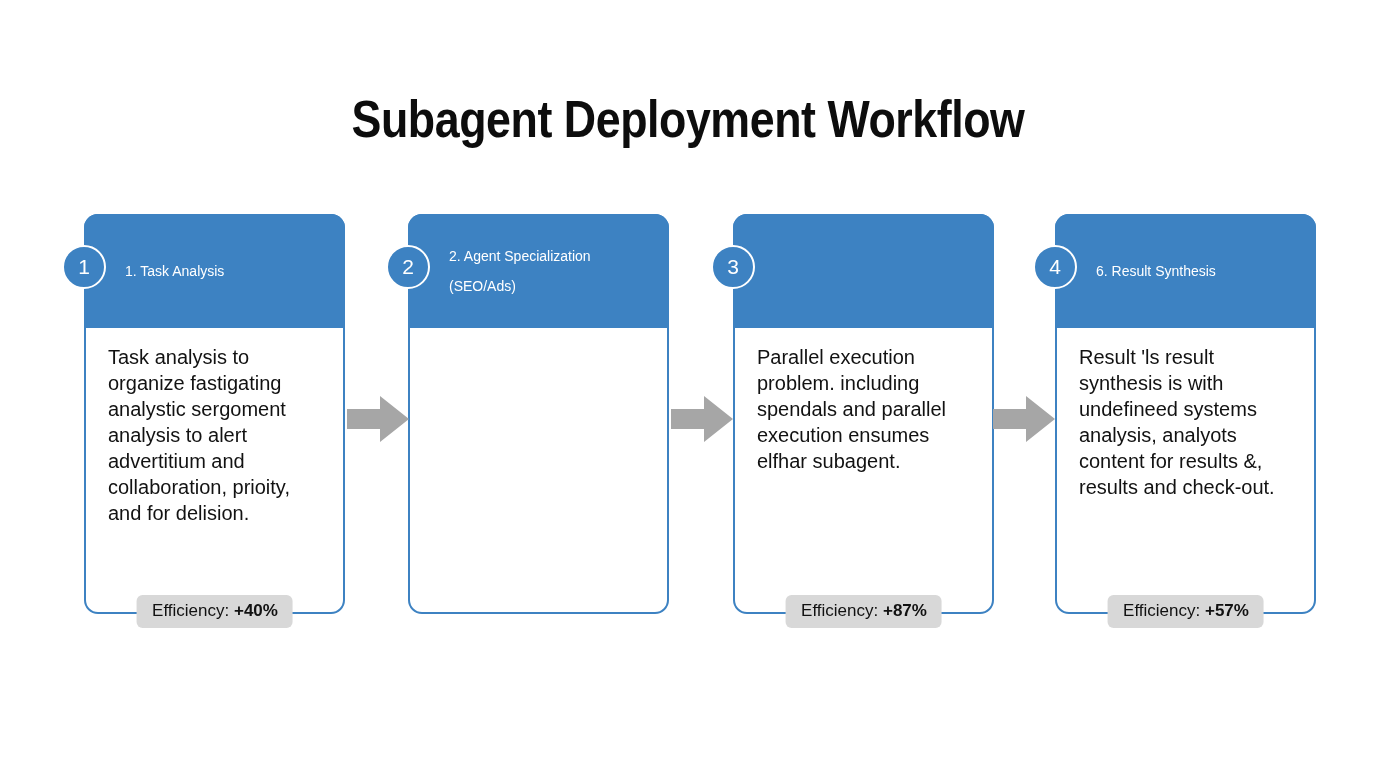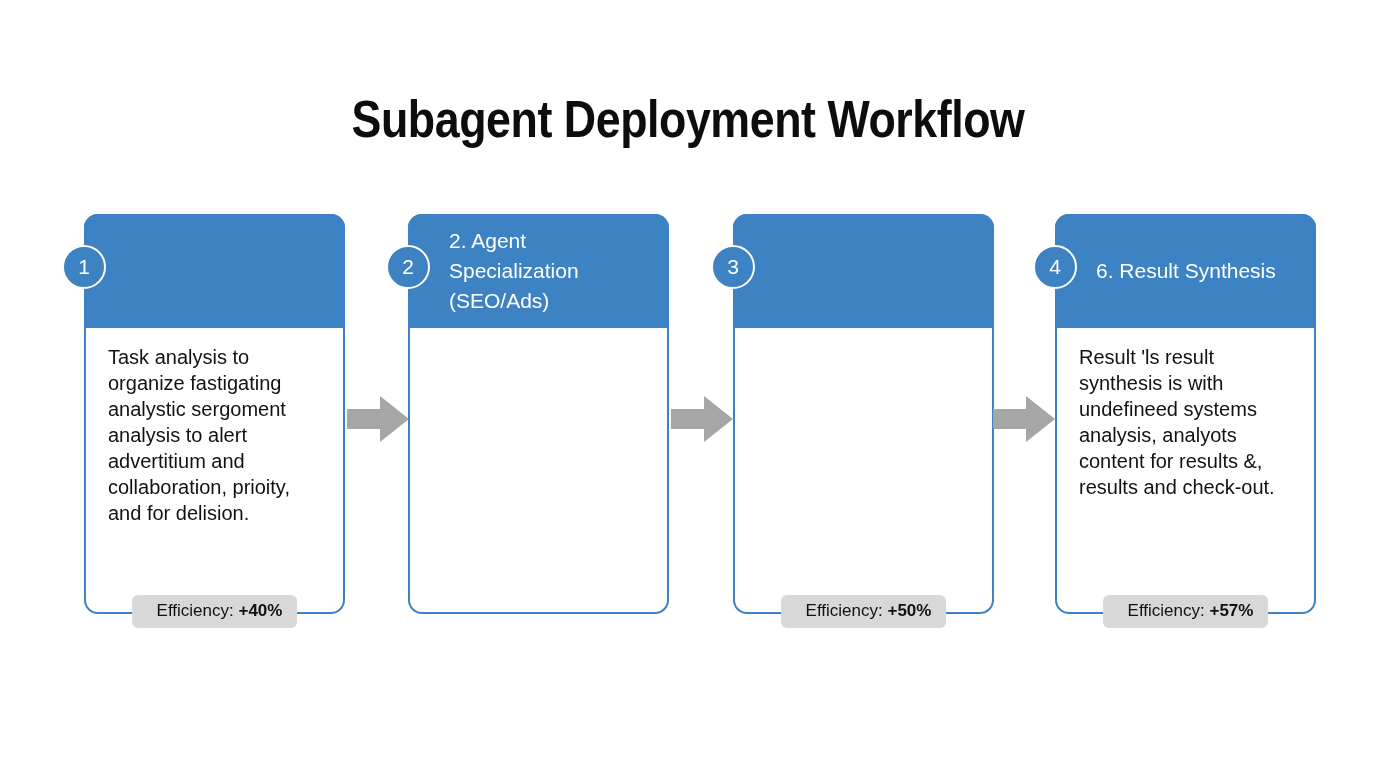--- a/index.html
+++ b/index.html
@@ -64,21 +64,21 @@
     background: #3d82c2;
     border-radius: 14px 14px 0 0;
     display: flex;
     align-items: center;
     overflow: visible;
   }
 
   .card-title {
     color: #ffffff;
     font-family: "Liberation Sans", sans-serif;
-    font-size: 21px;
+    font-size: 14px;
     line-height: 30px;
     font-weight: 400;
     padding-left: 41px;
     padding-right: 10px;
     width: 100%;
     box-sizing: border-box;
   }
 
   .step-badge {
     position: absolute;
@@ -111,21 +111,21 @@
     color: #121212;
   }
 
   .efficiency-badge {
     position: absolute;
     bottom: -16px;
     left: 50%;
     transform: translateX(-50%);
     background: #d8d8d8;
     border-radius: 6px;
-    padding: 6px 15px 7px 25px;
+    padding: 6px 15px 7px 16px;
     font-family: "Liberation Sans", sans-serif;
     font-size: 17px;
     color: #111111;
     white-space: nowrap;
     z-index: 4;
   }
   .efficiency-badge b { font-weight: bold; }
 
   .arrow {
     position: absolute;
@@ -141,42 +141,44 @@
 </head>
 <body>
 
 <h1 id="page-title">Subagent Deployment Workflow</h1>
 
 <div id="flow">
 
   <div class="card c0">
     <div class="card-header">
       <div class="step-badge">1</div>
+      <div class="card-title">1. Task Analysis</div>
     </div>
     <div class="card-body">Task analysis to organize fastigating analystic sergoment analysis to alert advertitium and collaboration, prioity, and for delision.</div>
     <div class="efficiency-badge">
       <span>Efficiency:</span>
       <b>+40%</b>
     </div>
   </div>
 
   <div class="card c1">
     <div class="card-header">
       <div class="step-badge">2</div>
       <div class="card-title">2. Agent Specialization (SEO/Ads)</div>
     </div>
   </div>
 
   <div class="card c2">
     <div class="card-header">
       <div class="step-badge">3</div>
     </div>
+    <div class="card-body">Parallel execution problem. including spendals and parallel execution ensumes elfhar subagent.</div>
     <div class="efficiency-badge">
       <span>Efficiency:</span>
-      <b>+50%</b>
+      <b>+87%</b>
     </div>
   </div>
 
   <div class="card c3">
     <div class="card-header">
       <div class="step-badge">4</div>
       <div class="card-title">6. Result Synthesis</div>
     </div>
     <div class="card-body">Result 'ls result synthesis is with undefineed systems analysis, analyots content for results &amp;, results and check-out.</div>
     <div class="efficiency-badge">

